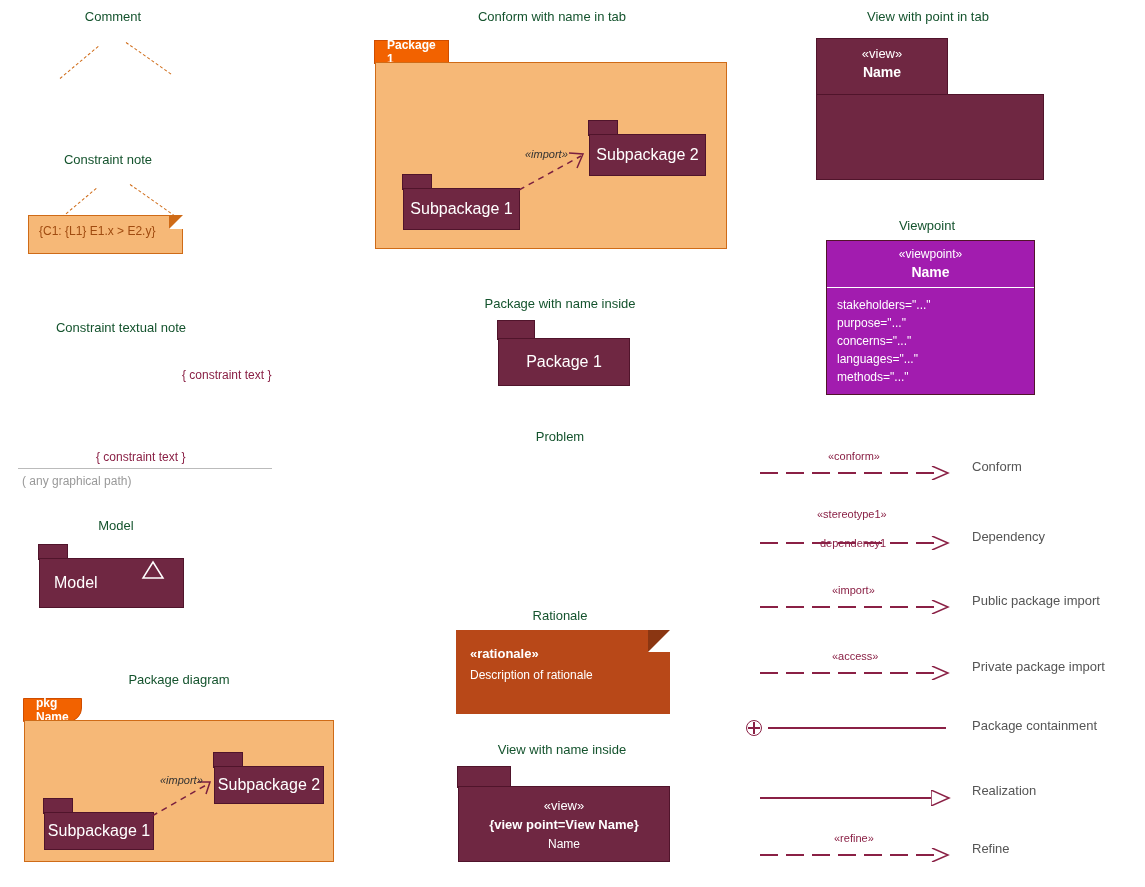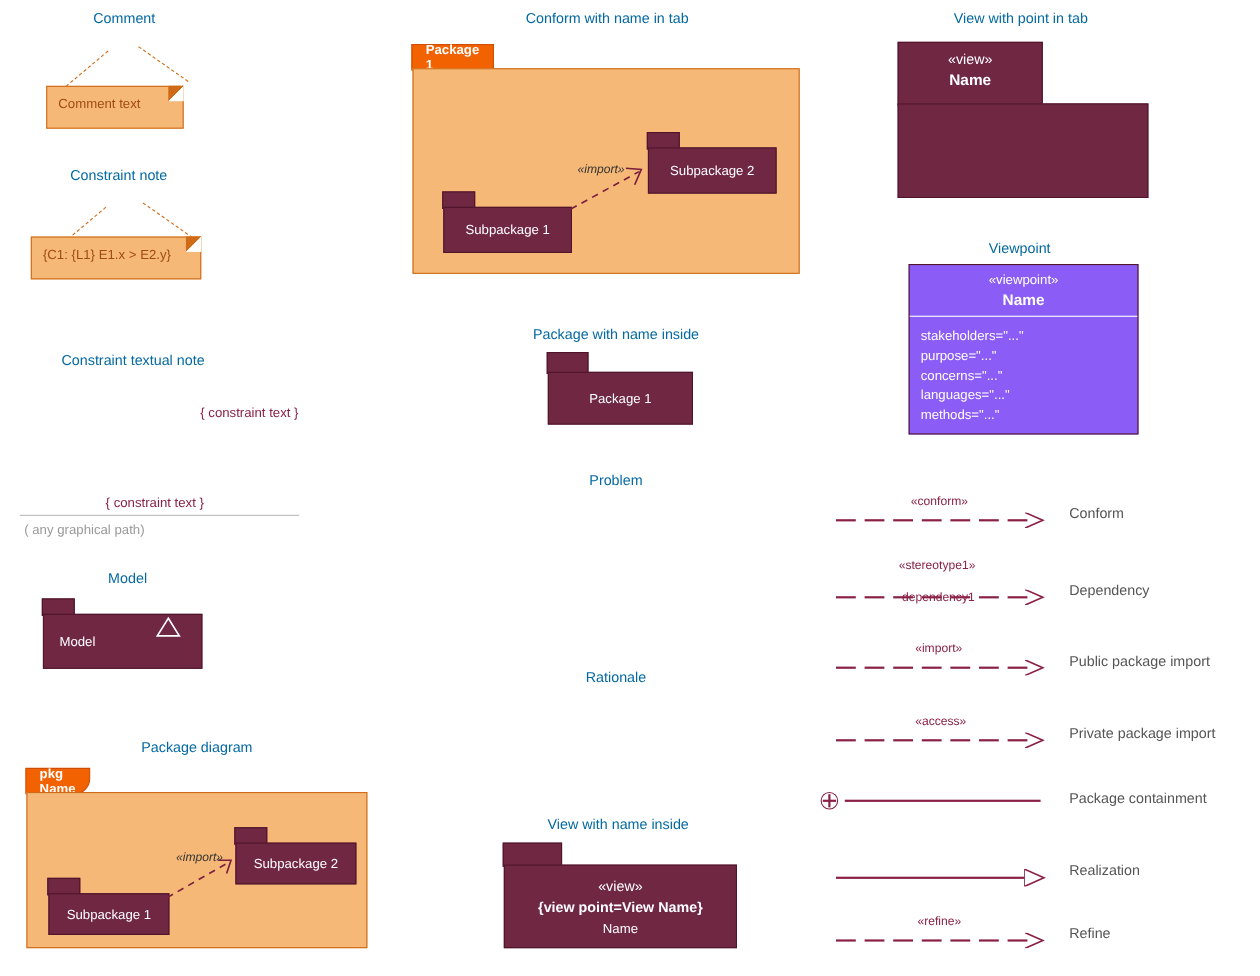--- a/index.html
+++ b/index.html
@@ -1,36 +1,36 @@
 <!DOCTYPE html>
 <html><head>
 <meta charset="utf-8">
 <style>
   body{margin:0;background:#fff;font-family:Arial,Helvetica,sans-serif;color:#333}
   .canvas{position:relative;width:1145px;height:887px}
-  .label{position:absolute;font-size:13px;color:#0369a1;text-align:center}
+  .label{position:absolute;font-size:13px;color:#14532d;text-align:center}
   
   .note{position:absolute;background:#f6b877;border:1px solid #cf6b17}
   .note .fold{position:absolute;right:-1px;top:-1px;width:14px;height:14px;background:linear-gradient(135deg,#cf6b17 49%,#fff 51%)}
   .note .txt{position:absolute;left:10px;top:8px;font-size:12px;color:#a04b10}
   
   .gray{position:absolute;background:#a1a1a1;color:#fff;font-size:12px;text-align:center;display:flex;align-items:center;justify-content:center;line-height:1.3}
   .maroonTxt{color:#8a2045;font-size:12px}
   
   .pkg{position:absolute}
   .pkg .tab{position:absolute;left:-1px;top:-22px;height:22px;padding:0 12px;color:#fff;font-size:12px;font-weight:bold;display:flex;align-items:center}
   .pkg .body{position:absolute;left:0;top:0;border:1px solid #7a1f3f}
   .orangeTab{background:#f26200;border:1px solid #cf4d00}
   .orangeBody{background:#f6b877;border:1px solid #cf6b17!important}
   
   .sub{position:absolute}
   .sub .subtab{position:absolute;left:-1px;top:-14px;width:28px;height:14px;background:#6f2742;border:1px solid #50142b}
-  .sub .subbody{position:absolute;left:0;top:0;background:#6f2742;border:1px solid #50142b;color:#fff;font-size:12px;display:flex;align-items:center;justify-content:center}
-  
-  .vp{position:absolute;border:1px solid #50142b;background:#8b5cf6;color:#fff;font-size:12px}
+  .sub .subbody{position:absolute;left:0;top:0;background:#6f2742;border:1px solid #50142b;color:#fff;font-size:16px;display:flex;align-items:center;justify-content:center}
+  
+  .vp{position:absolute;border:1px solid #50142b;background:#a21caf;color:#fff;font-size:12px}
   .vp .hdr{border-bottom:1px solid #fff;padding:6px 0;text-align:center;line-height:1.3}
   .vp .props{padding:8px 10px;line-height:1.5}
   
   .bignote{position:absolute;color:#fff;font-size:13px;padding:14px;line-height:1.6}
   .bignote .bnfold{position:absolute;right:0;top:0;width:22px;height:22px;background:linear-gradient(135deg,rgba(0,0,0,0.25) 49%,#fff 51%)}
   
   .arrowRow{position:absolute;display:flex;align-items:center}
   .arrowRow .dashes{display:flex;gap:8px;align-items:center}
   .arrowRow .d{width:18px;height:1.5px;background:#8a2045}
   .arrowLbl{position:absolute;font-size:11px;color:#8a2045}
@@ -44,24 +44,20 @@
   .triWrap svg{overflow:visible}
 </style>
 </head>
 <body>
 
 <div class="canvas">
 
   <div class="label" style="left:68px;top:9px;width:90px">Comment</div>
   <div class="dash" style="left:60px;top:78px;width:50px;transform:rotate(-40deg)"></div>
   <div class="dash" style="left:126px;top:42px;width:55px;transform:rotate(35deg)"></div>
-  <div class="note" style="left:42px;top:78px;width:123px;height:37px">
-    <div class="fold"></div>
-    <div class="txt">Comment text</div>
-  </div>
 
   <div class="label" style="left:48px;top:152px;width:120px">Constraint note</div>
   <div class="dash" style="left:58px;top:220px;width:50px;transform:rotate(-40deg)"></div>
   <div class="dash" style="left:130px;top:184px;width:55px;transform:rotate(35deg)"></div>
   <div class="note" style="left:28px;top:215px;width:153px;height:37px">
     <div class="fold"></div>
     <div class="txt">{C1: {L1} E1.x &gt; E2.y}</div>
   </div>
 
   <div class="label" style="left:16px;top:320px;width:170px;text-align:right">Constraint textual note</div>
@@ -141,20 +137,25 @@
   <div class="sub" style="left:498px;top:338px">
     <div class="subtab" style="width:36px;height:18px;top:-18px"></div>
     <div class="subbody" style="width:130px;height:46px">
         <span>Package 1</span>
       </div>
   </div>
 
   <div class="label" style="left:500px;top:429px;width:120px">Problem</div>
 
   <div class="label" style="left:500px;top:608px;width:120px">Rationale</div>
+  <div class="bignote" style="left:456px;top:630px;width:186px;height:56px;background:#b84818">
+    <div class="bnfold"></div>
+    <b>«rationale»</b><br>
+    <span style="font-size:12px">Description of rationale</span>
+  </div>
 
   <div class="label" style="left:472px;top:742px;width:180px">View with name inside</div>
   <div class="sub" style="left:458px;top:786px">
     <div class="subtab" style="width:52px;height:20px;top:-20px"></div>
     <div class="subbody" style="width:210px;height:74px;flex-direction:column;line-height:1.5;font-size:13px">
       <span>«view»</span>
       <b>{view point=View Name}</b>
       <span style="font-size:12px">Name</span>
     </div>
   </div>

